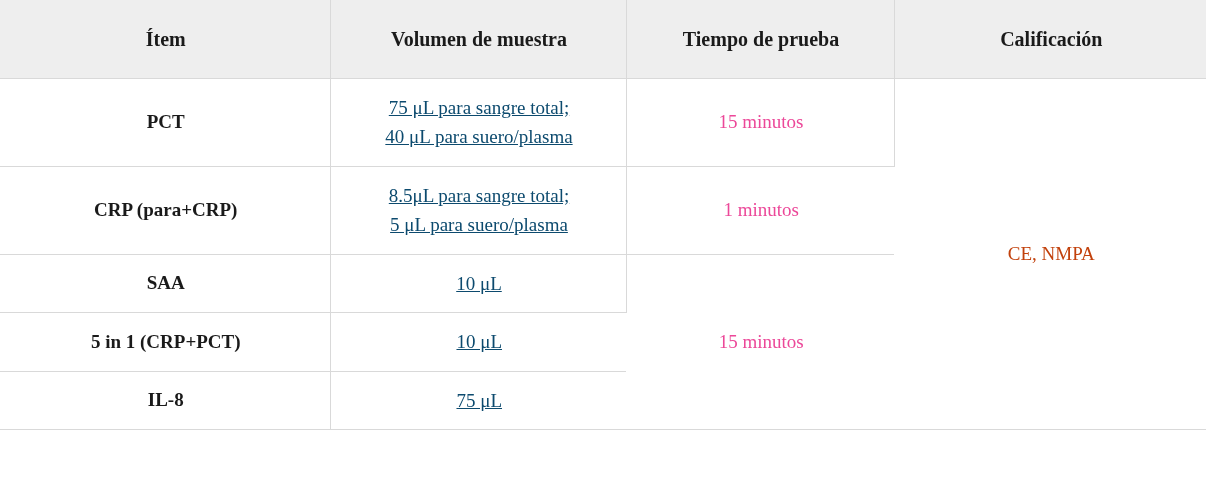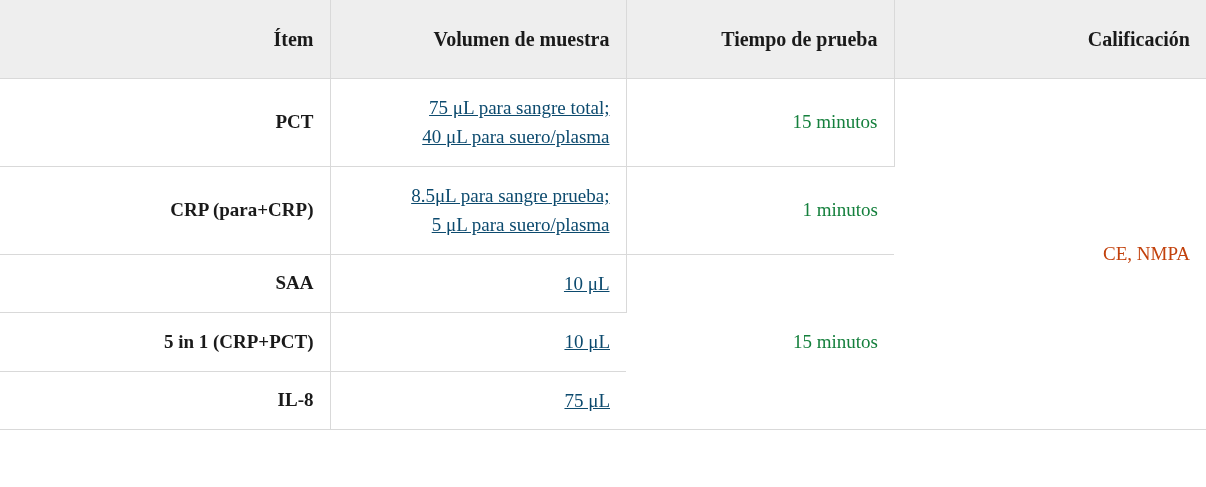--- a/index.html
+++ b/index.html
@@ -16,21 +16,21 @@
   }
   #spec-table {
     border-collapse: collapse;
     width: 1206px;
     table-layout: fixed;
   }
   #spec-table th, #spec-table td {
     border-right: 1px solid #d9d9d9;
     border-bottom: 1px solid #d9d9d9;
     vertical-align: middle;
-    text-align: right;
+    text-align: center;
   }
   #spec-table th:last-child, #spec-table td:last-child {
     border-right: none;
   }
   #spec-table thead th {
     background: #eeeeee;
     font-weight: bold;
     font-size: 20px;
     color: #1a1a1a;
     padding: 20px 16px 20px 18px;
@@ -46,21 +46,21 @@
     font-size: 19px;
     color: #1a1a1a;
     margin-top: 44px;
   }
   td.volume-cell {
     color: #0c4a6e;
     line-height: 1.55;
     text-decoration: underline;
   }
   td.time-cell {
-    color: #15803d;
+    color: #ec4899;
   }
   td.cert-cell {
     color: #c2410c;
   }
   .col-item   { width: 330px; }
   .col-volume { width: 296px; }
   .col-time   { width: 268px; }
   .col-cert   { width: 312px; }
   .vline { display: block; }
 </style>
@@ -88,21 +88,21 @@
       <td class="volume-cell">
         <span class="vline">75 μL para sangre total;</span>
         <span class="vline">40 μL para suero/plasma</span>
       </td>
       <td class="time-cell">15 minutos</td>
       <td class="cert-cell" rowspan="5">CE, NMPA</td>
     </tr>
     <tr>
       <td class="item-cell">CRP (para+CRP)</td>
       <td class="volume-cell">
-        <span class="vline">8.5μL para sangre prueba;</span>
+        <span class="vline">8.5μL para sangre total;</span>
         <span class="vline">5 μL para suero/plasma</span>
       </td>
       <td class="time-cell">1 minutos</td>
     </tr>
     <tr>
       <td class="item-cell">SAA</td>
       <td class="volume-cell">
         <span class="vline">10 μL</span>
       </td>
       <td class="time-cell" rowspan="3">15 minutos</td>

